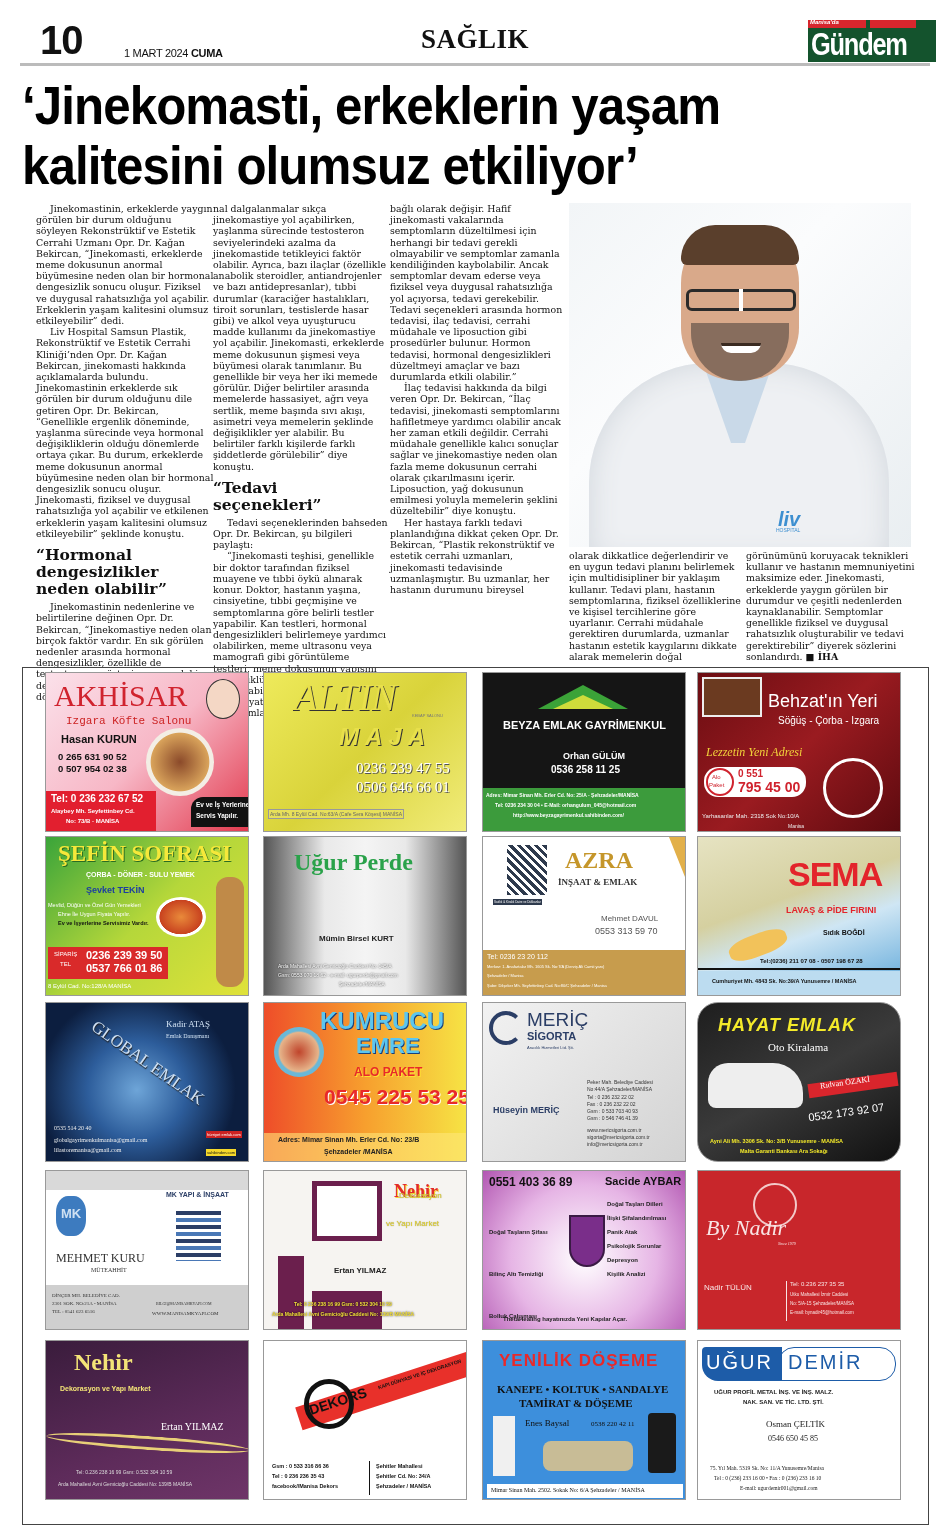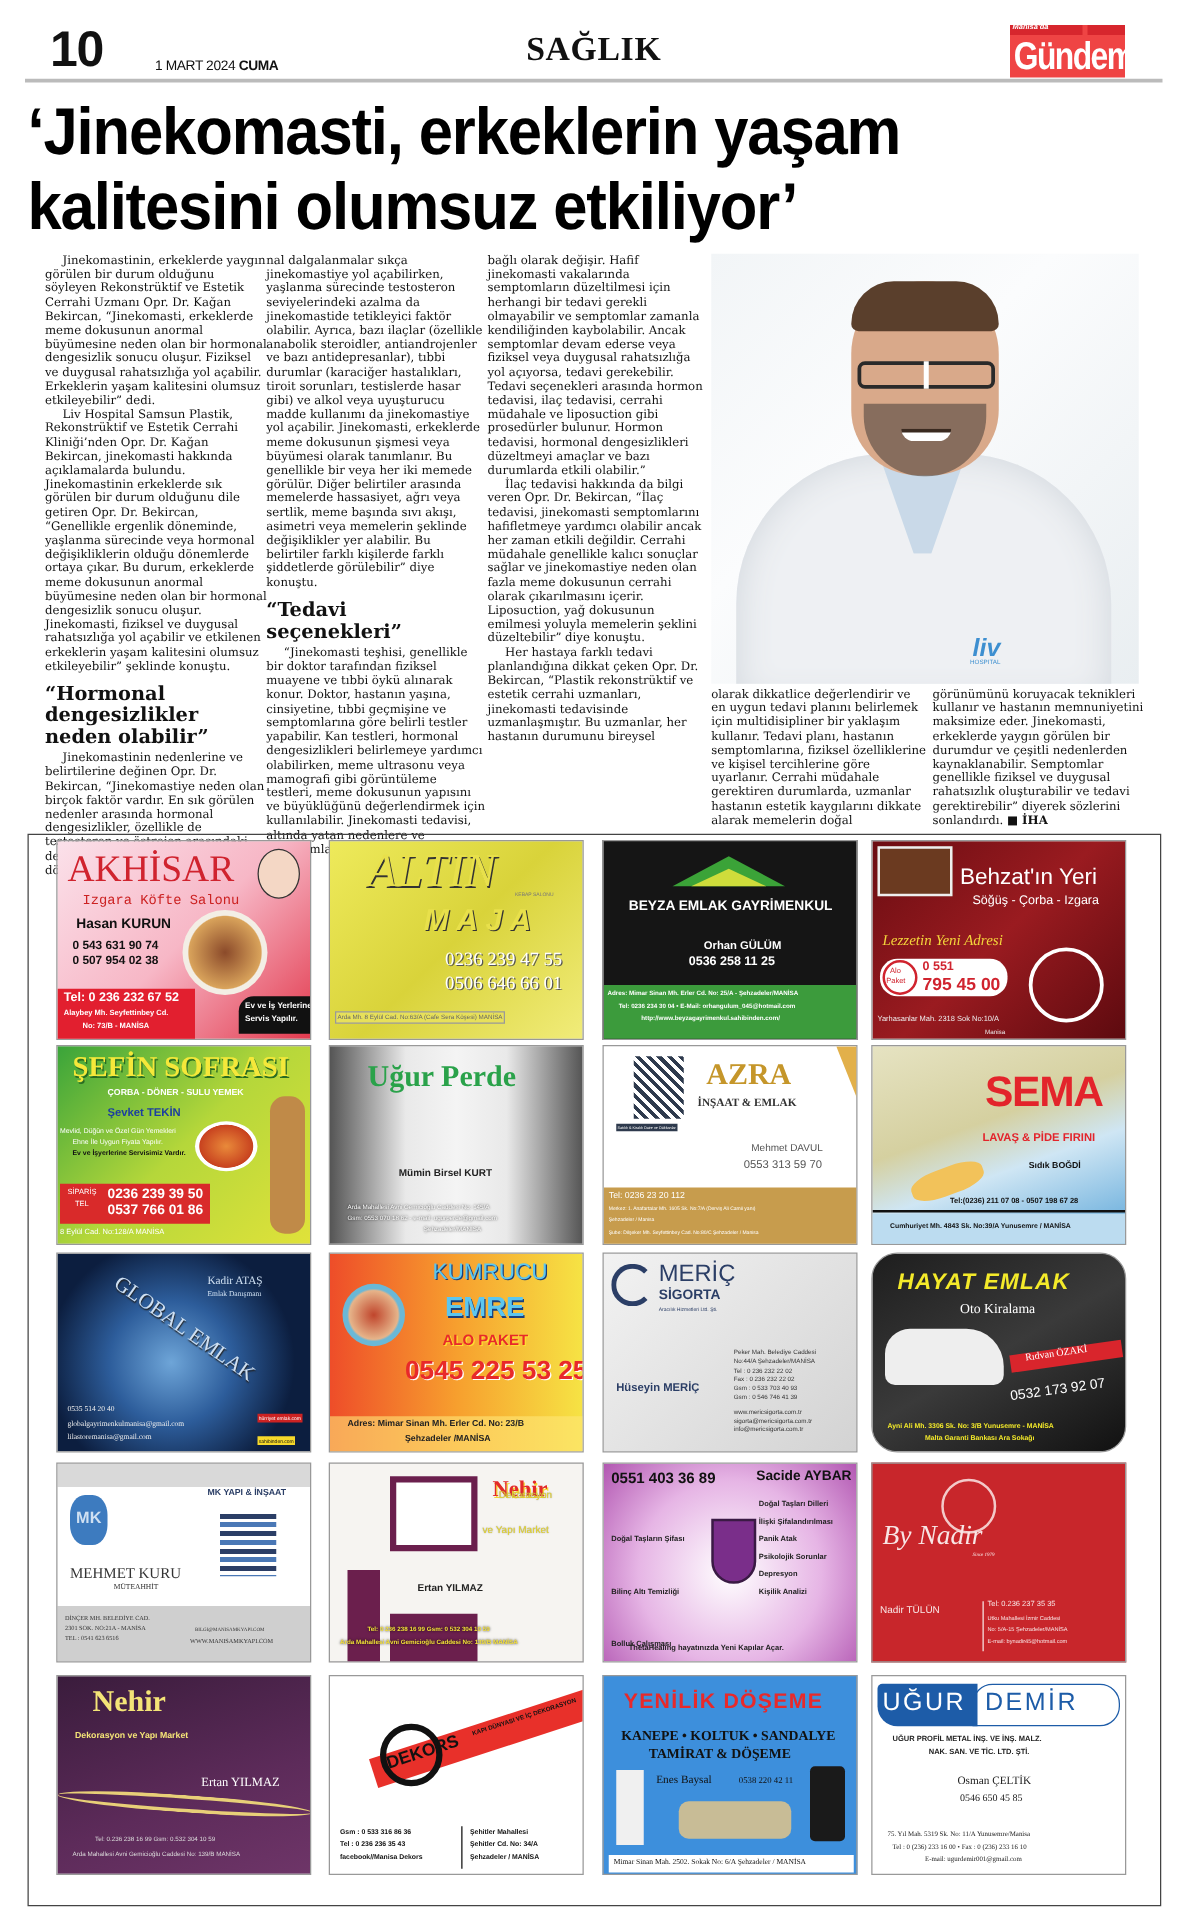--- a/index.html
+++ b/index.html
@@ -1,21 +1,21 @@
 <!DOCTYPE html>
 <html><head>
 <meta charset="utf-8">
 <style>
 *{box-sizing:border-box;margin:0;padding:0}
 body{width:950px;height:1534px;background:#fff;position:relative;overflow:hidden;font-family:"DejaVu Serif",serif;color:#111}
 .hdr-page{position:absolute;left:40px;top:18px;font-family:"Liberation Sans",sans-serif;font-weight:bold;font-size:40px;letter-spacing:-1px}
 .hdr-date{position:absolute;left:124px;top:47px;font-family:"Liberation Sans",sans-serif;font-size:11px;letter-spacing:-.3px}
 .hdr-date b{font-weight:bold}
 .hdr-section{position:absolute;left:0;width:950px;top:24px;text-align:center;font-family:"Liberation Serif",serif;font-weight:bold;font-size:27px;letter-spacing:.5px}
-.logo{position:absolute;left:808px;top:20px;width:92px;height:42px;background:#ef4444;overflow:hidden}
+.logo{position:absolute;left:808px;top:20px;width:128px;height:42px;background:#14532d;overflow:hidden}
 .logo .red1{position:absolute;left:0;top:0;width:58px;height:8px;background:#d7262d}
 .logo .red2{position:absolute;left:62px;top:0;width:46px;height:8px;background:#d7262d}
 .logo .tag{position:absolute;left:2px;top:-1px;font-size:6px;color:#fff;font-family:"Liberation Sans",sans-serif;font-style:italic;font-weight:bold}
 .logo .name{position:absolute;left:3px;top:8px;font-family:"Liberation Sans",sans-serif;font-weight:bold;font-size:31px;line-height:33px;color:#fff;letter-spacing:-1.5px;transform:scaleX(.82);transform-origin:left}
 .rule{position:absolute;left:20px;width:910px;top:63px;height:3px;background:#bbb}
 .headline{position:absolute;left:22px;top:76px;width:920px;font-family:"Liberation Sans",sans-serif;font-weight:900;font-size:53px;line-height:60px;letter-spacing:-1px;color:#000;font-stretch:condensed}
 .headline span{display:block;transform:scaleX(.93);transform-origin:left;font-weight:bold}
 .col{position:absolute;font-size:9.4px;line-height:11.2px;text-align:left;color:#111}
 .col p{text-indent:14px;margin:0}
 .col h3{font-family:"DejaVu Serif",serif;font-weight:bold;font-size:15.5px;line-height:17px;margin:7px 0 4px 0;color:#111}
@@ -55,20 +55,21 @@
 
 <div class="col" style="left:36px;top:203px;width:178px">
   <p>Jinekomastinin, erkeklerde yaygın görülen bir durum olduğunu söyleyen Rekonstrüktif ve Estetik Cerrahi Uzmanı Opr. Dr. Kağan Bekircan, “Jinekomasti, erkeklerde meme dokusunun anormal büyümesine neden olan bir hormonal dengesizlik sonucu oluşur. Fiziksel ve duygusal rahatsızlığa yol açabilir. Erkeklerin yaşam kalitesini olumsuz etkileyebilir” dedi.</p>
   <p>Liv Hospital Samsun Plastik, Rekonstrüktif ve Estetik Cerrahi Kliniği’nden Opr. Dr. Kağan Bekircan, jinekomasti hakkında açıklamalarda bulundu. Jinekomastinin erkeklerde sık görülen bir durum olduğunu dile getiren Opr. Dr. Bekircan, “Genellikle ergenlik döneminde, yaşlanma sürecinde veya hormonal değişikliklerin olduğu dönemlerde ortaya çıkar. Bu durum, erkeklerde meme dokusunun anormal büyümesine neden olan bir hormonal dengesizlik sonucu oluşur. Jinekomasti, fiziksel ve duygusal rahatsızlığa yol açabilir ve etkilenen erkeklerin yaşam kalitesini olumsuz etkileyebilir” şeklinde konuştu.</p>
   <h3>“Hormonal dengesizlikler neden olabilir”</h3>
   <p>Jinekomastinin nedenlerine ve belirtilerine değinen Opr. Dr. Bekircan, “Jinekomastiye neden olan birçok faktör vardır. En sık görülen nedenler arasında hormonal dengesizlikler, özellikle de testosteron ve östrojen arasındaki dengesizlikler yer alır. Ergenlik döneminde hormo-</p>
 </div>
 <div class="col" style="left:213px;top:203px;width:176px">
   <p style="text-indent:0">nal dalgalanmalar sıkça jinekomastiye yol açabilirken, yaşlanma sürecinde testosteron seviyelerindeki azalma da jinekomastide tetikleyici faktör olabilir. Ayrıca, bazı ilaçlar (özellikle anabolik steroidler, antiandrojenler ve bazı antidepresanlar), tıbbi durumlar (karaciğer hastalıkları, tiroit sorunları, testislerde hasar gibi) ve alkol veya uyuşturucu madde kullanımı da jinekomastiye yol açabilir. Jinekomasti, erkeklerde meme dokusunun şişmesi veya büyümesi olarak tanımlanır. Bu genellikle bir veya her iki memede görülür. Diğer belirtiler arasında memelerde hassasiyet, ağrı veya sertlik, meme başında sıvı akışı, asimetri veya memelerin şeklinde değişiklikler yer alabilir. Bu belirtiler farklı kişilerde farklı şiddetlerde görülebilir” diye konuştu.</p>
   <h3>“Tedavi seçenekleri”</h3>
+  <p>Tedavi seçeneklerinden bahseden Opr. Dr. Bekircan, şu bilgileri paylaştı:</p>
   <p>“Jinekomasti teşhisi, genellikle bir doktor tarafından fiziksel muayene ve tıbbi öykü alınarak konur. Doktor, hastanın yaşına, cinsiyetine, tıbbi geçmişine ve semptomlarına göre belirli testler yapabilir. Kan testleri, hormonal dengesizlikleri belirlemeye yardımcı olabilirken, meme ultrasonu veya mamografi gibi görüntüleme testleri, meme dokusunun yapısını ve büyüklüğünü değerlendirmek için kullanılabilir. Jinekomasti tedavisi, altında yatan nedenlere ve semptomların şiddetine</p>
 </div>
 <div class="col" style="left:390px;top:203px;width:176px">
   <p style="text-indent:0">bağlı olarak değişir. Hafif jinekomasti vakalarında semptomların düzeltilmesi için herhangi bir tedavi gerekli olmayabilir ve semptomlar zamanla kendiliğinden kaybolabilir. Ancak semptomlar devam ederse veya fiziksel veya duygusal rahatsızlığa yol açıyorsa, tedavi gerekebilir. Tedavi seçenekleri arasında hormon tedavisi, ilaç tedavisi, cerrahi müdahale ve liposuction gibi prosedürler bulunur. Hormon tedavisi, hormonal dengesizlikleri düzeltmeyi amaçlar ve bazı durumlarda etkili olabilir.”</p>
   <p>İlaç tedavisi hakkında da bilgi veren Opr. Dr. Bekircan, “İlaç tedavisi, jinekomasti semptomlarını hafifletmeye yardımcı olabilir ancak her zaman etkili değildir. Cerrahi müdahale genellikle kalıcı sonuçlar sağlar ve jinekomastiye neden olan fazla meme dokusunun cerrahi olarak çıkarılmasını içerir. Liposuction, yağ dokusunun emilmesi yoluyla memelerin şeklini düzeltebilir” diye konuştu.</p>
   <p>Her hastaya farklı tedavi planlandığına dikkat çeken Opr. Dr. Bekircan, “Plastik rekonstrüktif ve estetik cerrahi uzmanları, jinekomasti tedavisinde uzmanlaşmıştır. Bu uzmanlar, her hastanın durumunu bireysel</p>
 </div>
 <div class="photo">
   <div class="coat"></div>
   <div class="shirt"></div>
@@ -86,21 +87,21 @@
 <div class="col" style="left:746px;top:550px;width:172px">
   <p style="text-indent:0"><span>görünümünü koruyacak teknikleri kullanır ve hastanın memnuniyetini maksimize eder. Jinekomasti, erkeklerde yaygın görülen bir durumdur ve çeşitli nedenlerden kaynaklanabilir. Semptomlar genellikle fiziksel ve duygusal rahatsızlık oluşturabilir ve tedavi gerektirebilir” diyerek sözlerini sonlandırdı.</span> <b>■ İHA</b></p>
 </div>
 
 <div class="adsbox"></div>
 
 <div class="ad" style="left:45px;top:672px;background:linear-gradient(135deg,#fbe1ea,#f7b7c6 50%,#e23a4e);">
   <div style="left:8px;top:6px;font-family:'Liberation Serif',serif;font-size:30px;color:#d0232e">AKHİSAR</div>
   <div style="left:20px;top:42px;font-family:Liberation Mono, monospace;font-size:11px;color:#c22">Izgara Köfte Salonu</div>
   <div style="left:15px;top:60px;font-size:11px;font-weight:bold;color:#111">Hasan KURUN</div>
-  <div style="left:12px;top:78px;font-size:9.5px;font-weight:bold;color:#111">0 543 631 90 74</div>
+  <div style="left:12px;top:78px;font-size:9.5px;font-weight:bold;color:#111">0 265 631 90 52</div>
   <div style="left:12px;top:90px;font-size:9.5px;font-weight:bold;color:#111">0 507 954 02 38</div>
   <div style="left:100px;top:55px;width:68px;height:68px;border-radius:50%;background:radial-gradient(#8b4a2a,#d9a35b 60%,#f3eee5 62%)"></div>
   <div style="left:160px;top:6px;width:34px;height:40px;border-radius:50%;background:#f4d7c5;border:1px solid #333"></div>
   <div style="left:0;top:118px;width:110px;height:42px;background:#e21f2f"></div>
   <div style="left:5px;top:120px;font-size:10px;font-weight:bold;color:#fff">Tel: 0 236 232 67 52</div>
   <div style="left:5px;top:135px;font-size:6px;font-weight:bold;color:#fff">Alaybey Mh. Seyfettinbey Cd.</div>
   <div style="left:20px;top:145px;font-size:6px;font-weight:bold;color:#fff">No: 73/B - MANİSA</div>
   <div style="left:145px;top:124px;width:60px;height:30px;background:#111;border-radius:12px 0 0 0"></div>
   <div style="left:150px;top:128px;font-size:6.5px;font-weight:bold;color:#fff">Ev ve İş Yerlerine</div>
   <div style="left:150px;top:139px;font-size:6.5px;font-weight:bold;color:#fff">Servis Yapılır.</div>
@@ -200,21 +201,21 @@
   <div style="left:120px;top:30px;font-family:'Liberation Serif',serif;font-size:6px;color:#cfe0f2">Emlak Danışmanı</div>
   <div style="left:8px;top:122px;font-family:'Liberation Serif',serif;font-size:6px;color:#eee">0535 514 20 40</div>
   <div style="left:8px;top:134px;font-family:'Liberation Serif',serif;font-size:6px;color:#eee">globalgayrimenkulmanisa@gmail.com</div>
   <div style="left:8px;top:144px;font-family:'Liberation Serif',serif;font-size:6px;color:#eee">lilastoremanisa@gmail.com</div>
   <div style="left:160px;top:128px;font-size:4px;color:#fff;background:#c22;padding:1px">hürriyet emlak.com</div>
   <div style="left:160px;top:146px;font-size:4px;color:#111;background:#f5d82a;padding:1px">sahibinden.com</div>
 </div>
 
 <div class="ad" style="left:263px;top:1002px;background:linear-gradient(90deg,#ee4d29,#f79f2e 50%,#f6e344);">
   <div style="left:10px;top:24px;width:50px;height:50px;border-radius:50%;background:radial-gradient(#c0452c,#e6b48a 55%,#6ab8d7 60%)"></div>
-  <div style="left:82px;top:4px;font-size:18px;font-weight:normal;color:#5cc6ef;text-shadow:1px 1px 0 #1a3f7a">KUMRUCU</div>
+  <div style="left:56px;top:4px;font-size:24px;font-weight:bold;color:#5cc6ef;text-shadow:1px 1px 0 #1a3f7a">KUMRUCU</div>
   <div style="left:92px;top:30px;font-size:22px;font-weight:bold;color:#5cc6ef;text-shadow:1px 1px 0 #1a3f7a">EMRE</div>
   <div style="left:90px;top:62px;font-size:12px;font-weight:bold;color:#e8292a;text-shadow:1px 1px 0 #ffe030">ALO PAKET</div>
   <div style="left:60px;top:82px;font-size:21px;font-weight:bold;color:#e8292a;text-shadow:1px 1px 0 #fff">0545 225 53 25</div>
   <div style="left:0;top:130px;width:204px;height:30px;background:rgba(255,230,120,.6)"></div>
   <div style="left:14px;top:133px;font-size:7px;font-weight:bold;color:#222">Adres: Mimar Sinan Mh. Erler Cd. No: 23/B</div>
   <div style="left:60px;top:145px;font-size:7px;font-weight:bold;color:#222">Şehzadeler /MANİSA</div>
 </div>
 
 <div class="ad" style="left:482px;top:1002px;background:linear-gradient(135deg,#f2f2f2,#d3d3d3);">
   <div style="left:6px;top:8px;width:34px;height:34px;border:4px solid #2b3e66;border-radius:50%;border-right-color:transparent"></div>

